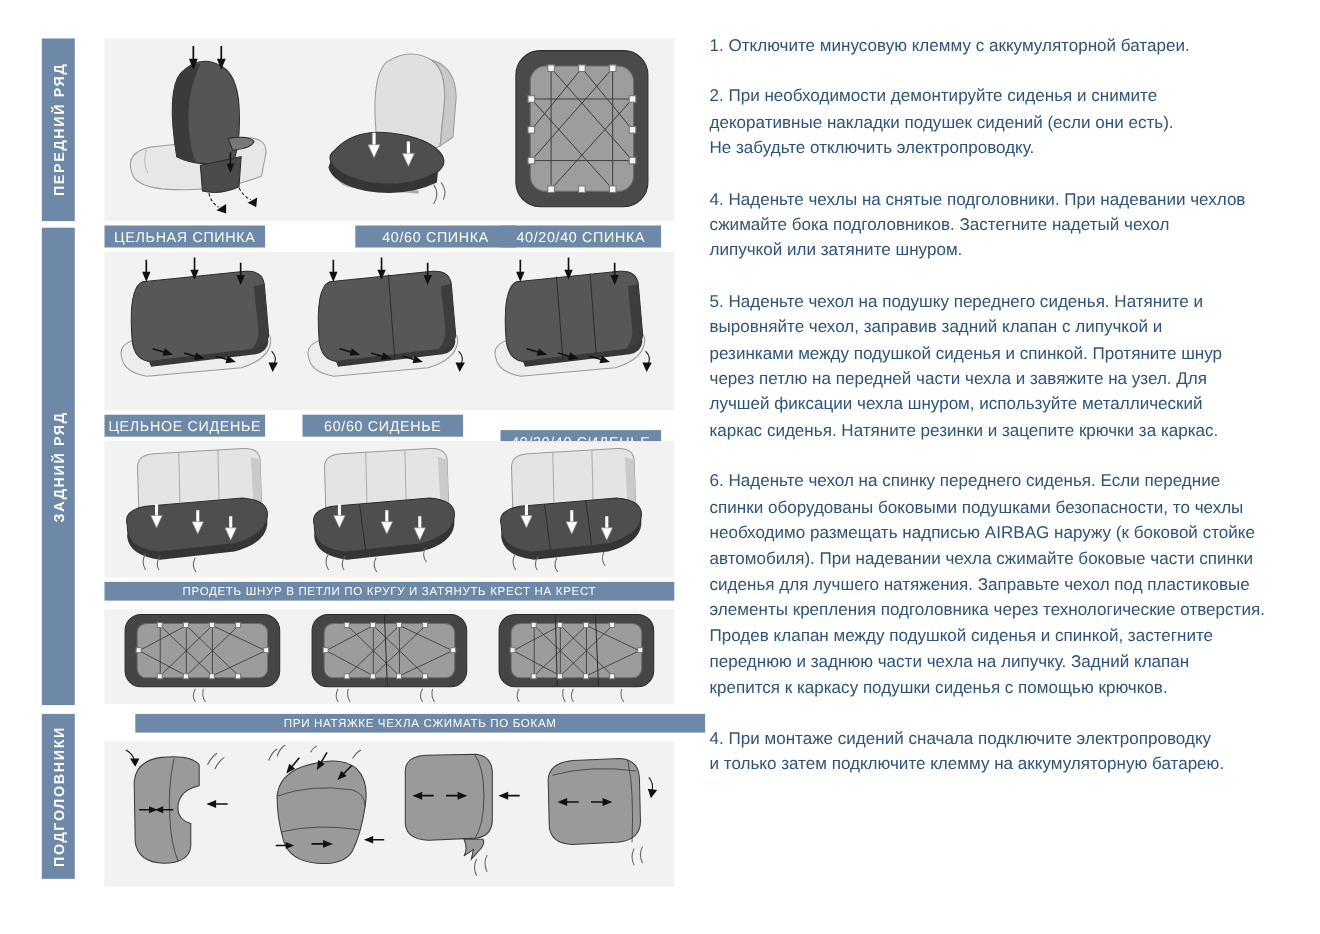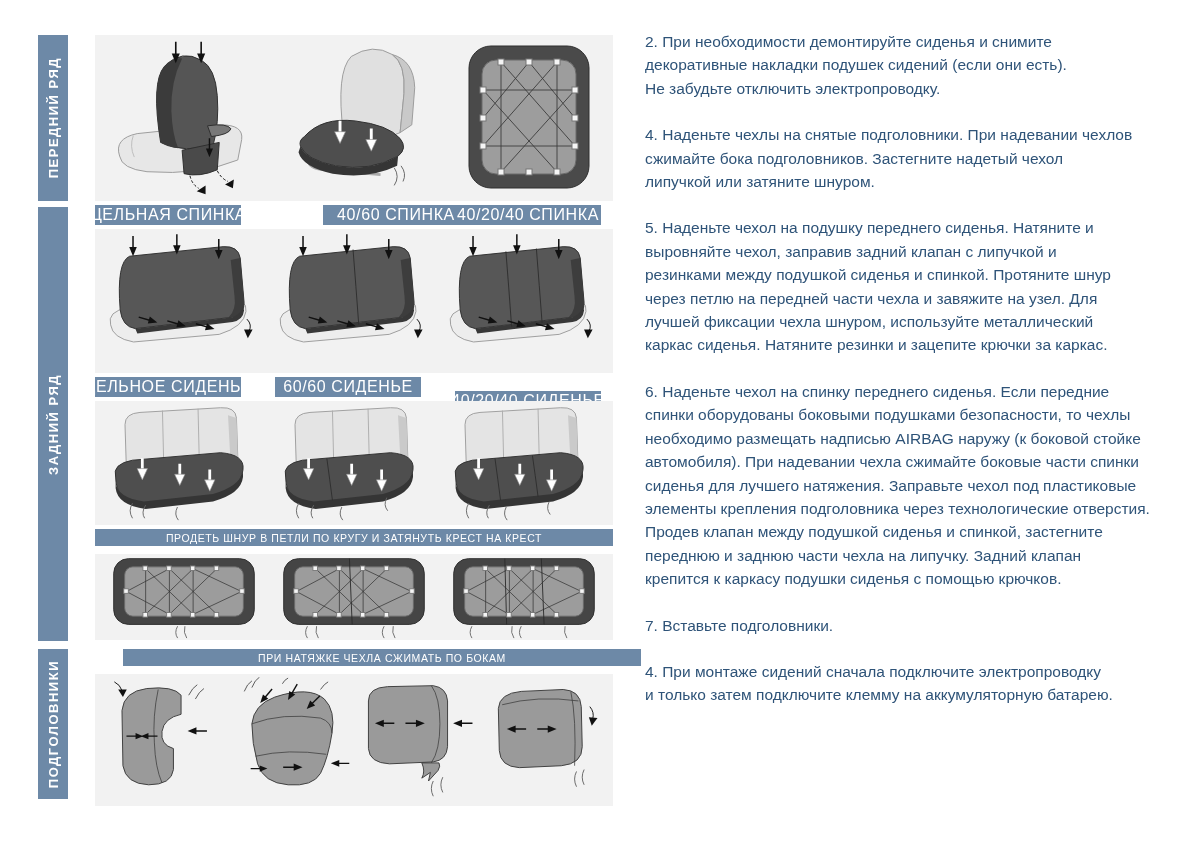--- a/index.html
+++ b/index.html
@@ -16,21 +16,21 @@
     writing-mode:vertical-rl;transform:rotate(180deg);
     font-size:13px;letter-spacing:1.5px;white-space:nowrap;font-weight:bold;
   }
   .panel{
     position:absolute;left:95px;width:518px;background:var(--panel);
     display:flex;justify-content:space-evenly;align-items:center;overflow:hidden;
   }
   .lblrow{position:absolute;left:95px;width:518px;height:20px;}
   .lbl{
     position:absolute;top:0;height:20px;width:146px;background:var(--accent);
-    color:#fff;font-size:16px;letter-spacing:.6px;
+    color:#fff;font-size:13px;letter-spacing:.6px;
     display:flex;align-items:center;justify-content:center;white-space:nowrap;
   }
   .banner{
     position:absolute;left:95px;width:518px;height:17px;background:var(--accent);
     color:#fff;font-size:10.5px;letter-spacing:.6px;
     display:flex;align-items:center;justify-content:center;white-space:nowrap;
   }
   .instructions{
     position:absolute;left:645px;top:30px;width:540px;
     color:var(--ink);font-size:15.5px;line-height:23.4px;
@@ -415,20 +415,21 @@
     <path d="M90 14 Q96 42 94 92" fill="none" stroke="#3c3c3c" stroke-width="0.8"></path>
     <use href="#a-left" x="22" y="48" width="22" height="11" style="color:#111"></use>
     <use href="#a-right" x="54" y="48" width="22" height="11" style="color:#111"></use>
     <path d="M110 30 q5 6 3 13" stroke="#111" fill="none"></path>
       <polygon points="109,41 118,42 112,50" fill="#111"></polygon>
     <path d="M96 98 q-4 8 0 16 M104 96 q-4 8 0 16" stroke="#666" fill="none"></path>
   </svg>
 </div>
 
 <div class="instructions">
+  <p>1. Отключите минусовую клемму с аккумуляторной батареи.</p>
   <p>2. При необходимости демонтируйте сиденья и снимите
 декоративные накладки подушек сидений (если они есть).
 Не забудьте отключить электропроводку.</p>
   <p>4. Наденьте чехлы на снятые подголовники. При надевании чехлов
 сжимайте бока подголовников. Застегните надетый чехол
 липучкой или затяните шнуром.</p>
   <p>5. Наденьте чехол на подушку переднего сиденья. Натяните и
 выровняйте чехол, заправив задний клапан с липучкой и
 резинками между подушкой сиденья и спинкой. Протяните шнур
 через петлю на передней части чехла и завяжите на узел. Для
@@ -436,17 +437,16 @@
 каркас сиденья. Натяните резинки и зацепите крючки за каркас.</p>
   <p>6. Наденьте чехол на спинку переднего сиденья. Если передние
 спинки оборудованы боковыми подушками безопасности, то чехлы
 необходимо размещать надписью AIRBAG наружу (к боковой стойке
 автомобиля). При надевании чехла сжимайте боковые части спинки
 сиденья для лучшего натяжения. Заправьте чехол под пластиковые
 элементы крепления подголовника через технологические отверстия.
 Продев клапан между подушкой сиденья и спинкой, застегните
 переднюю и заднюю части чехла на липучку. Задний клапан
 крепится к каркасу подушки сиденья с помощью крючков.</p>
-  <p>7. Вставьте подголовники.</p>
   <p>4. При монтаже сидений сначала подключите электропроводку
 и только затем подключите клемму на аккумуляторную батарею.</p>
 
 </div>
 
 </body></html>

